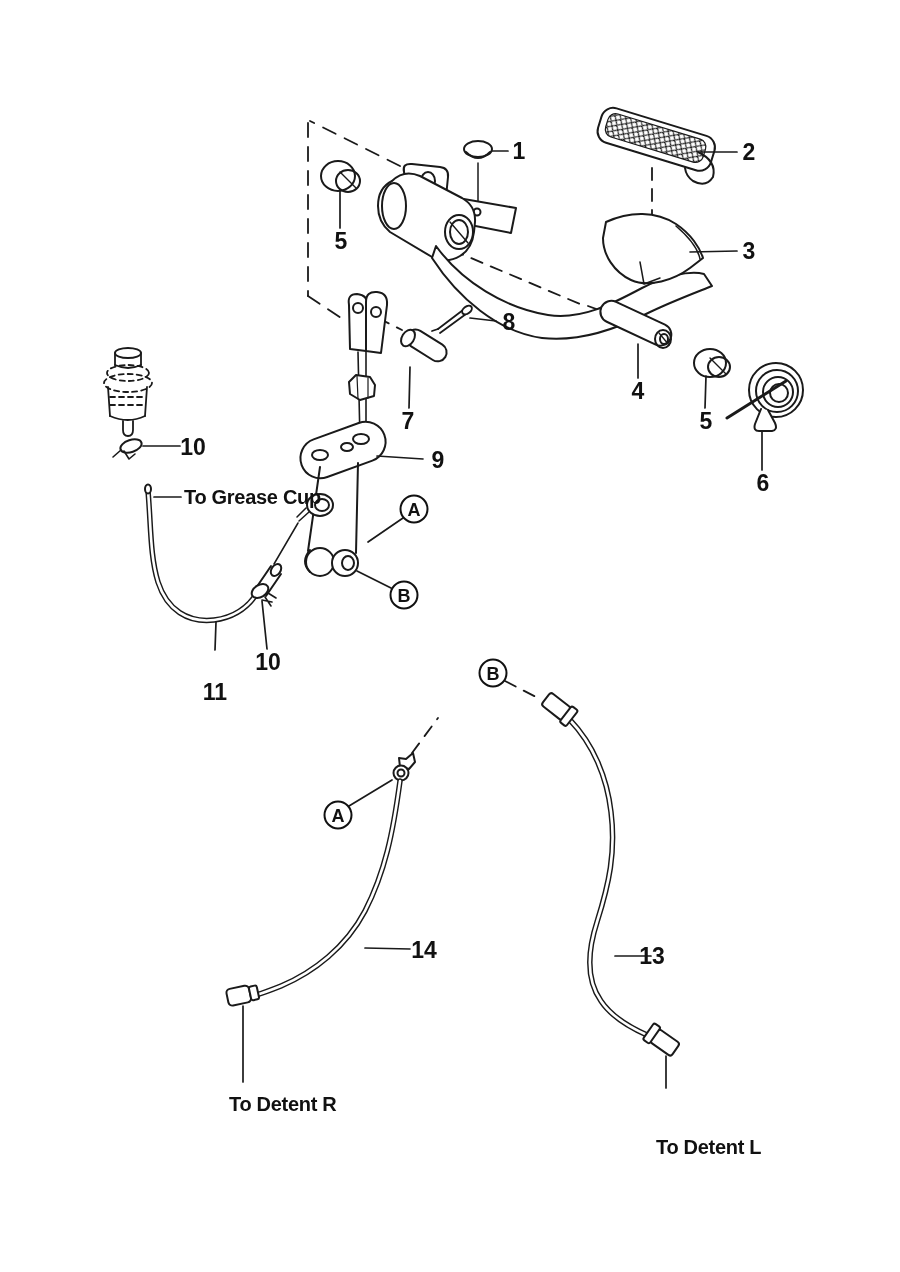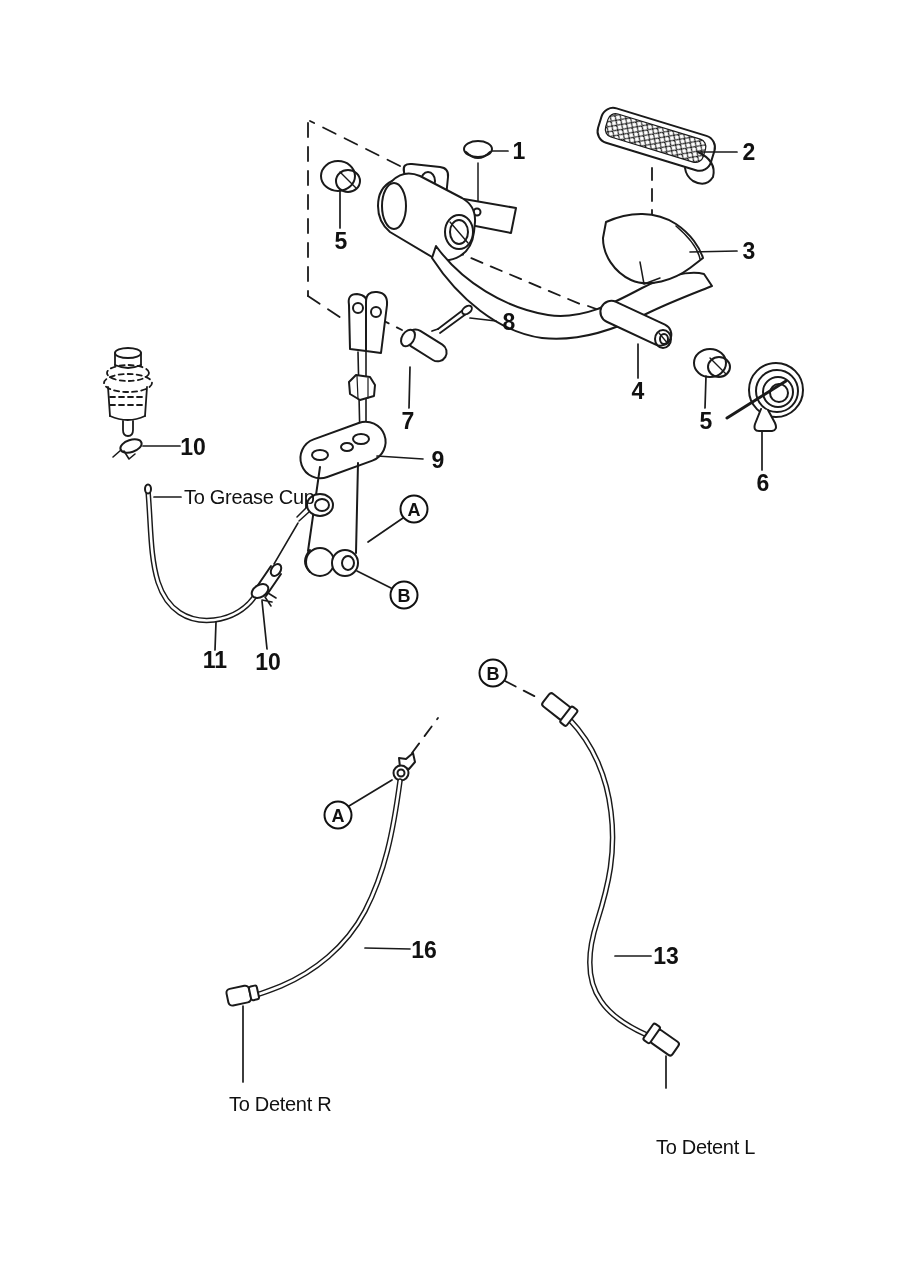--- a/index.html
+++ b/index.html
@@ -8,21 +8,21 @@
     font-family:"Liberation Sans","DejaVu Sans",sans-serif;color:#111;
     overflow:hidden;
   }
   #lineart{position:absolute;left:0;top:0;}
   .num{
     position:absolute;transform:translate(-50%,-50%);
     font-size:23px;font-weight:700;color:#111;line-height:1;white-space:nowrap;
   }
   .txt{
     position:absolute;transform:translate(0,-50%);
-    font-size:20px;font-weight:400;color:#111;line-height:1;white-space:nowrap;
+    font-size:20px;font-weight:700;color:#111;line-height:1;white-space:nowrap;
     letter-spacing:-0.3px;
     text-align:center;
   }
   .refc{
     position:absolute;transform:translate(-50%,-50%);
     width:25px;height:25px;border:2.4px solid #111;border-radius:50%;
     display:flex;align-items:center;justify-content:center;
     font-size:18px;font-weight:700;color:#111;background:#fff;line-height:1;
   }
 </style>
@@ -246,23 +246,23 @@
   <div class="num" style="left:749px;top:251px">3</div>
   <div class="num" style="left:638px;top:391px">4</div>
   <div class="num" style="left:341px;top:241px">5</div>
   <div class="num" style="left:706px;top:421px">5</div>
   <div class="num" style="left:763px;top:483px">6</div>
   <div class="num" style="left:408px;top:421px">7</div>
   <div class="num" style="left:509px;top:322px">8</div>
   <div class="num" style="left:438px;top:460px">9</div>
   <div class="num" style="left:193px;top:447px">10</div>
   <div class="num" style="left:268px;top:662px">10</div>
-  <div class="num" style="left:215px;top:660px">11</div>
-  <div class="num" style="left:424px;top:950px">16</div>
-  <div class="num" style="left:666px;top:956px">13</div>
+  <div class="num" style="left:215px;top:692px">11</div>
+  <div class="num" style="left:424px;top:950px">14</div>
+  <div class="num" style="left:652px;top:956px">13</div>
 
   <div class="refc" style="left:414px;top:509px">A</div>
   <div class="refc" style="left:404px;top:595px">B</div>
   <div class="refc" style="left:338px;top:815px">A</div>
   <div class="refc" style="left:493px;top:673px">B</div>
 
   <div class="txt" style="left:184px;top:497px">To Grease Cup</div>
   <div class="txt" style="left:229px;top:1104px">To Detent R</div>
   <div class="txt" style="left:656px;top:1147px">To Detent L</div>
 

